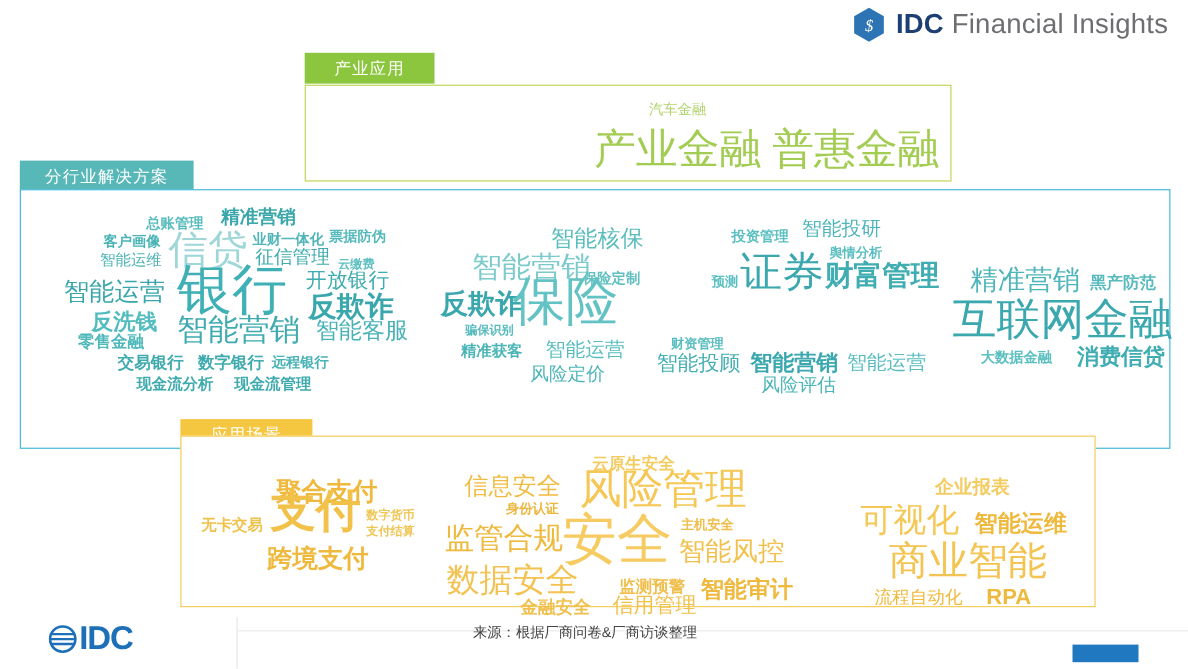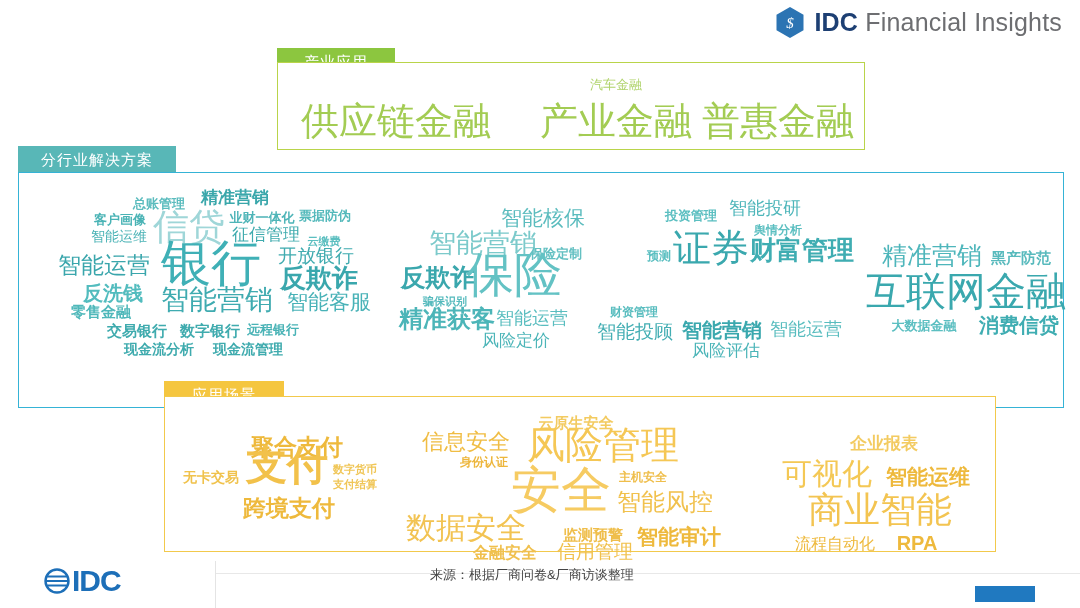--- a/index.html
+++ b/index.html
@@ -18,21 +18,21 @@
   .brand{font-size:25px;color:#6d6e71;letter-spacing:.2px;white-space:nowrap;}
   .brand b{color:#1d3f73;font-weight:bold;}
 
   
   .panel{position:absolute;box-sizing:border-box;background:#fff;}
   .tag{position:absolute;box-sizing:border-box;color:#fff;
        display:flex;align-items:center;justify-content:center;
        font-size:15px;letter-spacing:1px;font-weight:normal;}
 
   
-  #panel-industry{left:277px;top:62px;width:588px;height:88px;border:1.5px solid #b9d44a;}
+  #panel-industry{left:277px;top:77px;width:588px;height:88px;border:1.5px solid #b9d44a;}
   #tag-industry{left:277px;top:48px;width:118px;height:28px;background:#8cc63f;}
 
   
   #panel-solutions{left:18px;top:172px;width:1046px;height:236px;border:1.5px solid #35b3d6;}
   #tag-solutions{left:18px;top:146px;width:158px;height:28px;background:#58b7b7;}
 
   
   #panel-scenarios{left:164px;top:396px;width:832px;height:156px;border:1.5px solid #f2c94c;}
   #tag-scenarios{left:164px;top:381px;width:120px;height:28px;background:#f5c council;background:#f5c63f;}
 
@@ -63,21 +63,20 @@
     </span>
     <span class="brand"><b>IDC</b><span> Financial Insights</span></span>
   </div>
 
   <div class="tag" id="tag-industry">
     <span>产业应用</span>
   </div>
   <div class="panel" id="panel-industry">
     <div class="cloud" id="cloud-industry">
         <span class="w" style="left: 338px; top: 21px; font-size: 13px; font-weight: normal; color: rgb(163, 204, 83); opacity: 0.85;">汽车金融</span>
-        <span class="w" style="left: 118px; top: 58px; font-size: 38px; font-weight: normal; color: rgb(163, 204, 83); opacity: 1;">供应链金融</span>
         <span class="w" style="left: 338px; top: 58px; font-size: 38px; font-weight: normal; color: rgb(163, 204, 83); opacity: 1;">产业金融</span>
         <span class="w" style="left: 500px; top: 58px; font-size: 38px; font-weight: normal; color: rgb(163, 204, 83); opacity: 1;">普惠金融</span>
       </div>
   </div>
 
   <div class="tag" id="tag-solutions">
     <span>分行业解决方案</span>
   </div>
   <div class="panel" id="panel-solutions">
     <div class="cloud" id="cloud-solutions">
@@ -102,21 +101,21 @@
         <span class="w" style="left: 191px; top: 157px; font-size: 15px; font-weight: bold; color: rgb(63, 171, 174);">数字银行</span>
         <span class="w" style="left: 254px; top: 156px; font-size: 13px; font-weight: bold; color: rgb(73, 179, 182);">远程银行</span>
         <span class="w" style="left: 140px; top: 176px; font-size: 14px; font-weight: bold; color: rgb(63, 171, 174);">现金流分析</span>
         <span class="w" style="left: 229px; top: 176px; font-size: 14px; font-weight: bold; color: rgb(63, 171, 174);">现金流管理</span>
         <span class="w" style="left: 524px; top: 44px; font-size: 21px; font-weight: normal; color: rgb(91, 188, 190);">智能核保</span>
         <span class="w" style="left: 464px; top: 70px; font-size: 27px; font-weight: normal; color: rgb(124, 202, 203);">智能营销</span>
         <span class="w" style="left: 537px; top: 80px; font-size: 13px; font-weight: bold; color: rgb(99, 192, 194);">保险定制</span>
         <span class="w" style="left: 419px; top: 104px; font-size: 25px; font-weight: bold; color: rgb(58, 167, 173);">反欺诈</span>
         <span class="w" style="left: 495px; top: 102px; font-size: 48px; font-weight: normal; color: rgb(99, 194, 196);">保险</span>
         <span class="w" style="left: 426px; top: 128px; font-size: 11px; font-weight: bold; color: rgb(85, 186, 189);">骗保识别</span>
-        <span class="w" style="left: 428px; top: 146px; font-size: 24px; font-weight: bold; color: rgb(76, 181, 184);">精准获客</span>
+        <span class="w" style="left: 428px; top: 146px; font-size: 14px; font-weight: bold; color: rgb(76, 181, 184);">精准获客</span>
         <span class="w" style="left: 513px; top: 145px; font-size: 18px; font-weight: normal; color: rgb(89, 189, 191);">智能运营</span>
         <span class="w" style="left: 497px; top: 167px; font-size: 17px; font-weight: normal; color: rgb(76, 181, 184);">风险定价</span>
         <span class="w" style="left: 746px; top: 35px; font-size: 18px; font-weight: normal; color: rgb(78, 182, 186);">智能投研</span>
         <span class="w" style="left: 672px; top: 42px; font-size: 13px; font-weight: bold; color: rgb(92, 191, 193);">投资管理</span>
         <span class="w" style="left: 759px; top: 57px; font-size: 12px; font-weight: bold; color: rgb(92, 191, 193);">舆情分析</span>
         <span class="w" style="left: 692px; top: 75px; font-size: 38px; font-weight: normal; color: rgb(58, 168, 174);">证券</span>
         <span class="w" style="left: 783px; top: 77px; font-size: 26px; font-weight: bold; color: rgb(63, 173, 178);">财富管理</span>
         <span class="w" style="left: 640px; top: 83px; font-size: 12px; font-weight: bold; color: rgb(92, 191, 193);">预测</span>
         <span class="w" style="left: 615px; top: 139px; font-size: 12px; font-weight: bold; color: rgb(89, 189, 191);">财资管理</span>
         <span class="w" style="left: 616px; top: 158px; font-size: 19px; font-weight: normal; color: rgb(67, 174, 179);">智能投顾</span>
@@ -139,20 +138,21 @@
         <span class="w" style="left: 132px; top: 50px; font-size: 23px; font-weight: bold; color: rgb(238, 185, 60);">聚合支付</span>
         <span class="w" style="left: 46px; top: 80px; font-size: 14px; font-weight: bold; color: rgb(240, 194, 76);">无卡交易</span>
         <span class="w" style="left: 122px; top: 68px; font-size: 41px; font-weight: bold; color: rgb(242, 193, 74);">支付</span>
         <span class="w" style="left: 190px; top: 72px; font-size: 11px; font-weight: bold; color: rgb(240, 198, 87);">数字货币</span>
         <span class="w" style="left: 190px; top: 87px; font-size: 11px; font-weight: bold; color: rgb(240, 198, 87);">支付结算</span>
         <span class="w" style="left: 124px; top: 111px; font-size: 23px; font-weight: bold; color: rgb(238, 185, 60);">跨境支付</span>
         <span class="w" style="left: 411px; top: 25px; font-size: 15px; font-weight: bold; color: rgb(243, 203, 97);">云原生安全</span>
         <span class="w" style="left: 301px; top: 45px; font-size: 22px; font-weight: normal; color: rgb(240, 189, 68);">信息安全</span>
         <span class="w" style="left: 438px; top: 48px; font-size: 38px; font-weight: normal; color: rgb(245, 199, 85);">风险管理</span>
         <span class="w" style="left: 319px; top: 65px; font-size: 12px; font-weight: bold; color: rgb(237, 182, 60);">身份认证</span>
+        <span class="w" style="left: 293px; top: 93px; font-size: 27px; font-weight: normal; color: rgb(238, 185, 60);">监管合规</span>
         <span class="w" style="left: 396px; top: 93px; font-size: 50px; font-weight: normal; color: rgb(246, 203, 98);">安全</span>
         <span class="w" style="left: 478px; top: 80px; font-size: 12px; font-weight: bold; color: rgb(239, 190, 75);">主机安全</span>
         <span class="w" style="left: 500px; top: 105px; font-size: 24px; font-weight: normal; color: rgb(241, 193, 77);">智能风控</span>
         <span class="w" style="left: 301px; top: 131px; font-size: 30px; font-weight: normal; color: rgb(242, 195, 82);">数据安全</span>
         <span class="w" style="left: 428px; top: 137px; font-size: 15px; font-weight: bold; color: rgb(239, 190, 75);">监测预警</span>
         <span class="w" style="left: 514px; top: 139px; font-size: 21px; font-weight: bold; color: rgb(238, 185, 60);">智能审计</span>
         <span class="w" style="left: 340px; top: 156px; font-size: 16px; font-weight: bold; color: rgb(240, 192, 78);">金融安全</span>
         <span class="w" style="left: 430px; top: 154px; font-size: 19px; font-weight: normal; color: rgb(241, 193, 77);">信用管理</span>
         <span class="w" style="left: 719px; top: 46px; font-size: 17px; font-weight: bold; color: rgb(243, 203, 97);">企业报表</span>
         <span class="w" style="left: 662px; top: 77px; font-size: 30px; font-weight: normal; color: rgb(244, 200, 85);">可视化</span>

